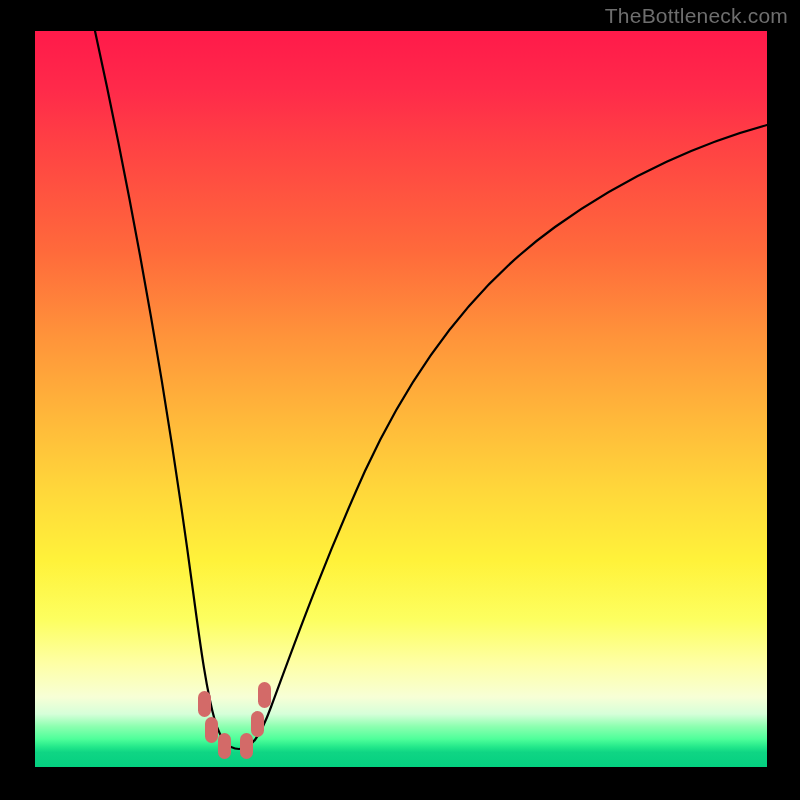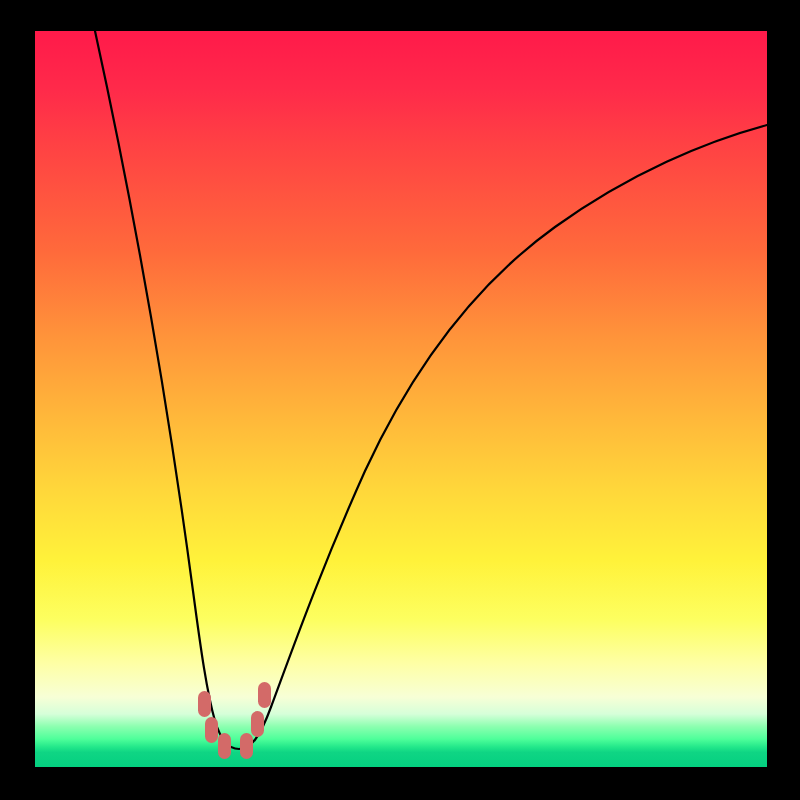--- a/index.html
+++ b/index.html
@@ -95,14 +95,15 @@
       <rect class="marker" x="163" y="660" width="13" height="26" rx="6.5" ry="6.5"></rect>
       <rect class="marker" x="170" y="686" width="13" height="26" rx="6.5" ry="6.5"></rect>
       <rect class="marker" x="183" y="702" width="13" height="26" rx="6.5" ry="6.5"></rect>
       <rect class="marker" x="205" y="702" width="13" height="26" rx="6.5" ry="6.5"></rect>
       <rect class="marker" x="216" y="680" width="13" height="26" rx="6.5" ry="6.5"></rect>
       <rect class="marker" x="223" y="651" width="13" height="26" rx="6.5" ry="6.5"></rect>
     </svg>
 
   </div>
 
+  <div class="watermark">TheBottleneck.com</div>
 
 </div>
 
 </body></html>

